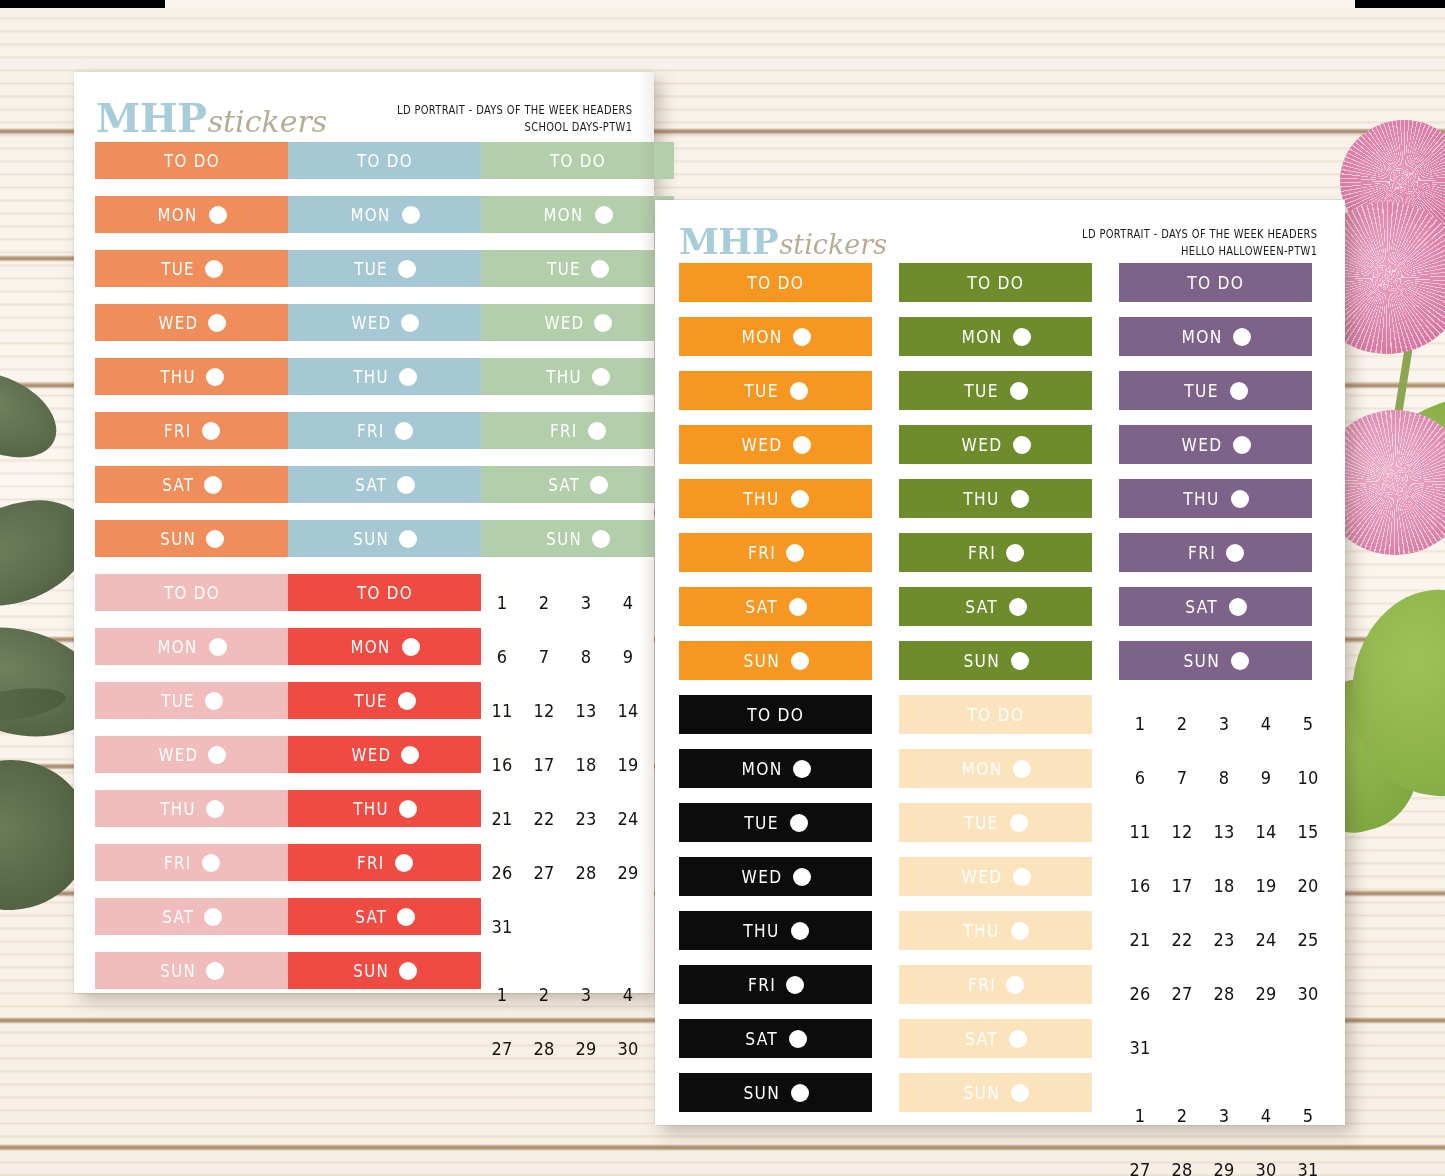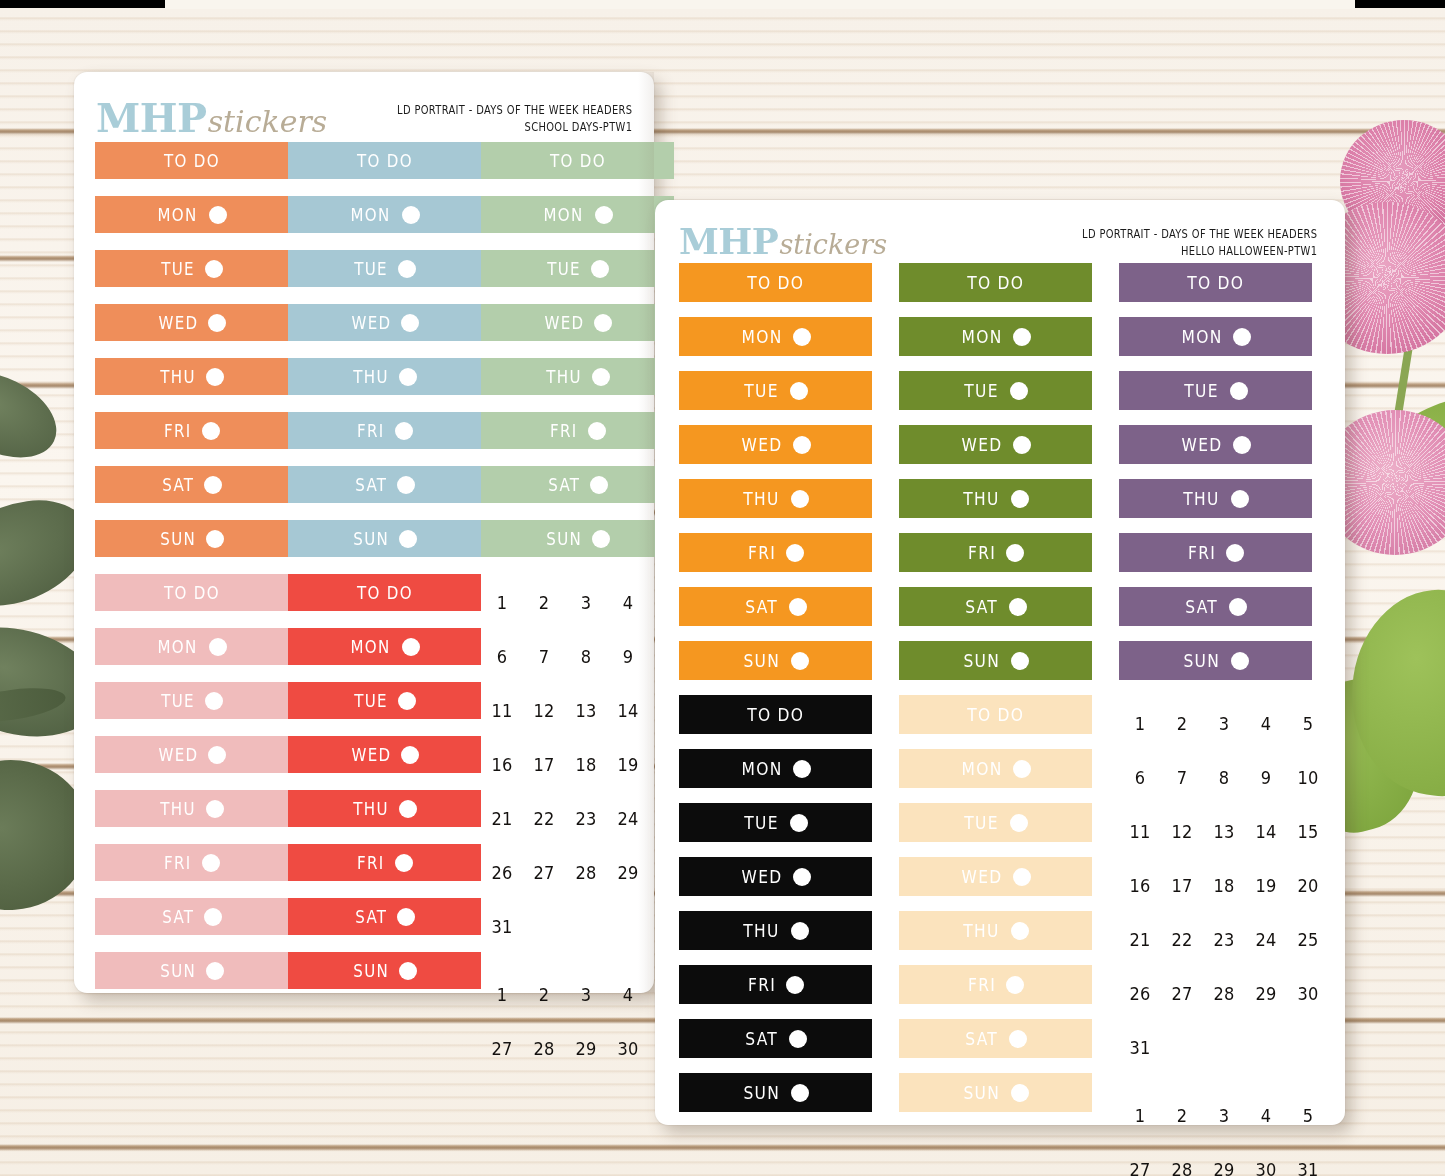--- a/index.html
+++ b/index.html
@@ -79,21 +79,20 @@
     background: radial-gradient(circle at 45% 42%, #e59cbe 0%, #dd82ab 45%, #d0709c 75%, #c06a92 100%); }
   #th2 { left: 1308px; top: 202px; width: 158px; height: 152px;
     background: radial-gradient(circle at 45% 42%, #eaa6c4 0%, #e088b0 45%, #d3739f 78%, #c06a92 100%); }
   #th3 { left: 1320px; top: 410px; width: 150px; height: 145px;
     background: radial-gradient(circle at 45% 42%, #edb0c9 0%, #e290b6 48%, #d47ba4 80%, #c77095 100%); }
 
   
   .sheet {
     position: absolute; background: #ffffff;
     box-shadow: 7px 8px 16px rgba(90,70,50,0.30), 0 0 2px rgba(0,0,0,0.12);
-    border-radius: 13px;
   }
   #sheet1 { left: 74px; top: 72px; width: 580px; height: 921px; z-index: 3; }
   #sheet2 { left: 655px; top: 200px; width: 690px; height: 925px; z-index: 5; }
 
   
   .sheet-head {
     position: absolute; left: 0; right: 0; display: flex;
     align-items: flex-start; justify-content: space-between;
   }
   #sheet1 .sheet-head { top: 22px; padding: 0 22px 0 22px; }

